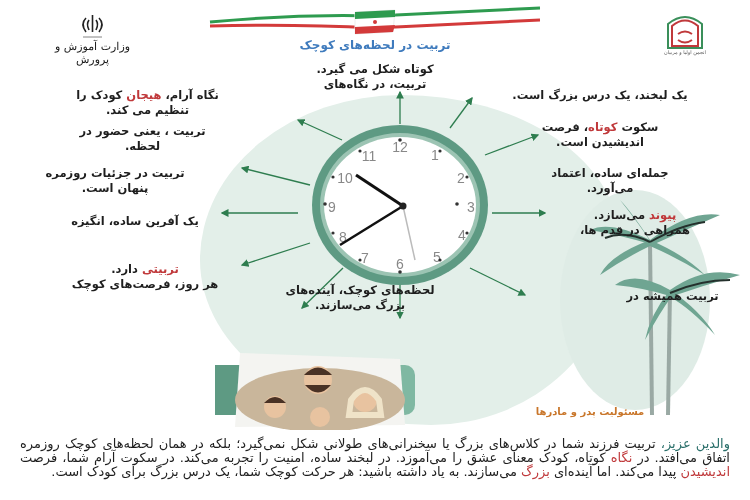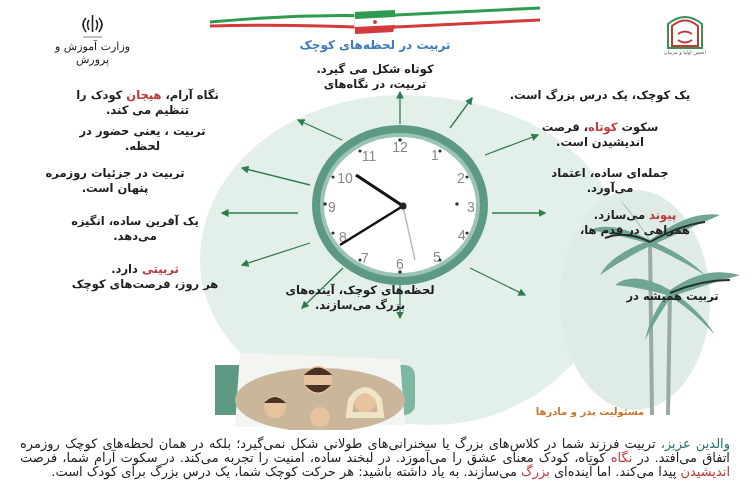--- a/index.html
+++ b/index.html
@@ -165,21 +165,21 @@
       <path d="M136 55 Q150 35 164 55 L166 70 L134 70 Z" fill="none" stroke="#efe3c8" stroke-width="6"></path>
   </svg>
 </div>
 
 <div class="lbl" style="left:300px;top:62px;width:150px;">
   <div>کوتاه شکل می گیرد.</div>
   <div>تربیت، در نگاه‌های</div>
 </div>
 
 <div class="lbl" style="left:480px;top:88px;width:240px;">
-  <div>یک کوچک، یک درس بزرگ است.</div>
+  <div>یک لبخند، یک درس بزرگ است.</div>
 </div>
 <div class="lbl" style="left:525px;top:120px;width:150px;">
   <div><span>سکوت </span><span class="red">کوتاه</span><span>، فرصت</span></div>
   <div>اندیشیدن است.</div>
 </div>
 <div class="lbl" style="left:530px;top:166px;width:160px;">
   <div>جمله‌ای ساده، اعتماد</div>
   <div>می‌آورد.</div>
 </div>
 <div class="lbl" style="left:560px;top:208px;width:150px;">
@@ -197,21 +197,20 @@
 <div class="lbl" style="left:55px;top:124px;width:175px;">
   <div>تربیت ، یعنی حضور در</div>
   <div>لحظه.</div>
 </div>
 <div class="lbl" style="left:15px;top:166px;width:200px;">
   <div>تربیت در جزئیات روزمره</div>
   <div>پنهان است.</div>
 </div>
 <div class="lbl" style="left:45px;top:214px;width:180px;">
   <div>یک آفرین ساده، انگیزه</div>
-  <div>می‌دهد.</div>
 </div>
 <div class="lbl" style="left:55px;top:262px;width:180px;">
   <div><span class="red">تربیتی</span><span> دارد.</span></div>
   <div>هر روز، فرصت‌های کوچک</div>
 </div>
 
 <div class="lbl" style="left:260px;top:283px;width:200px;">
   <div>لحظه‌های کوچک، آینده‌های</div>
   <div>بزرگ می‌سازند.</div>
 </div>

